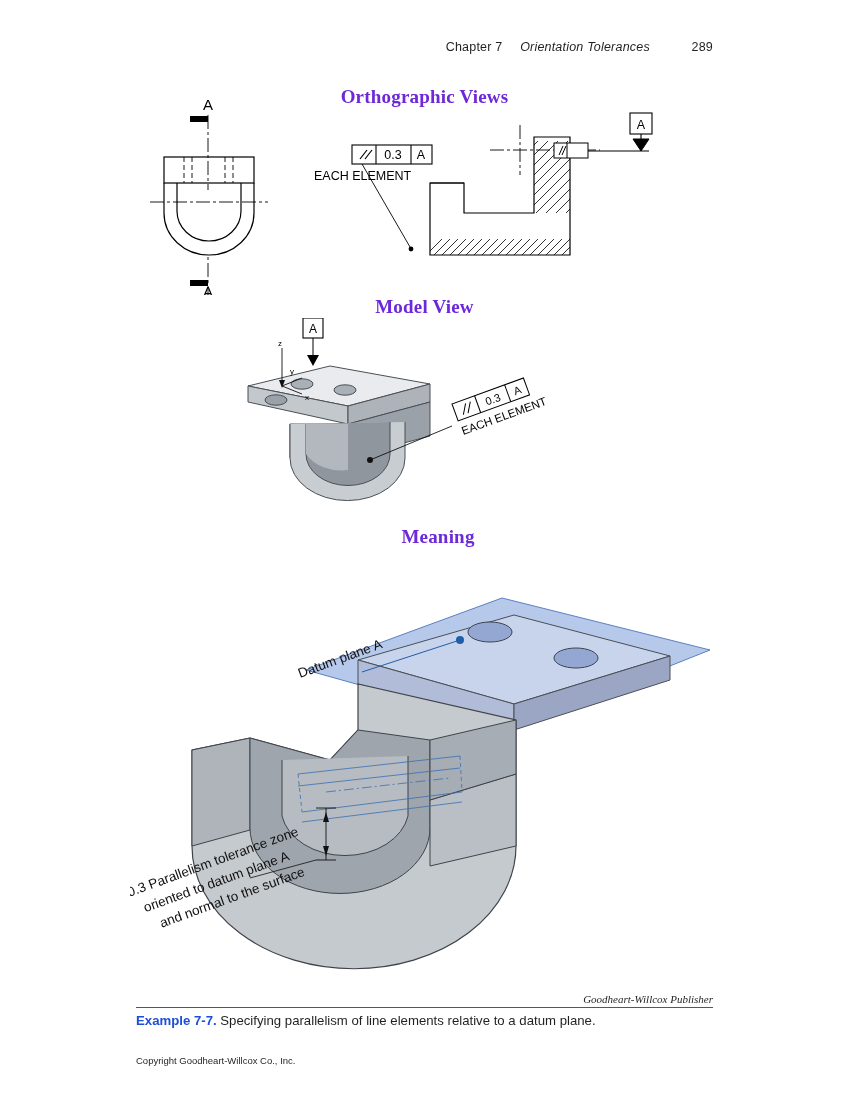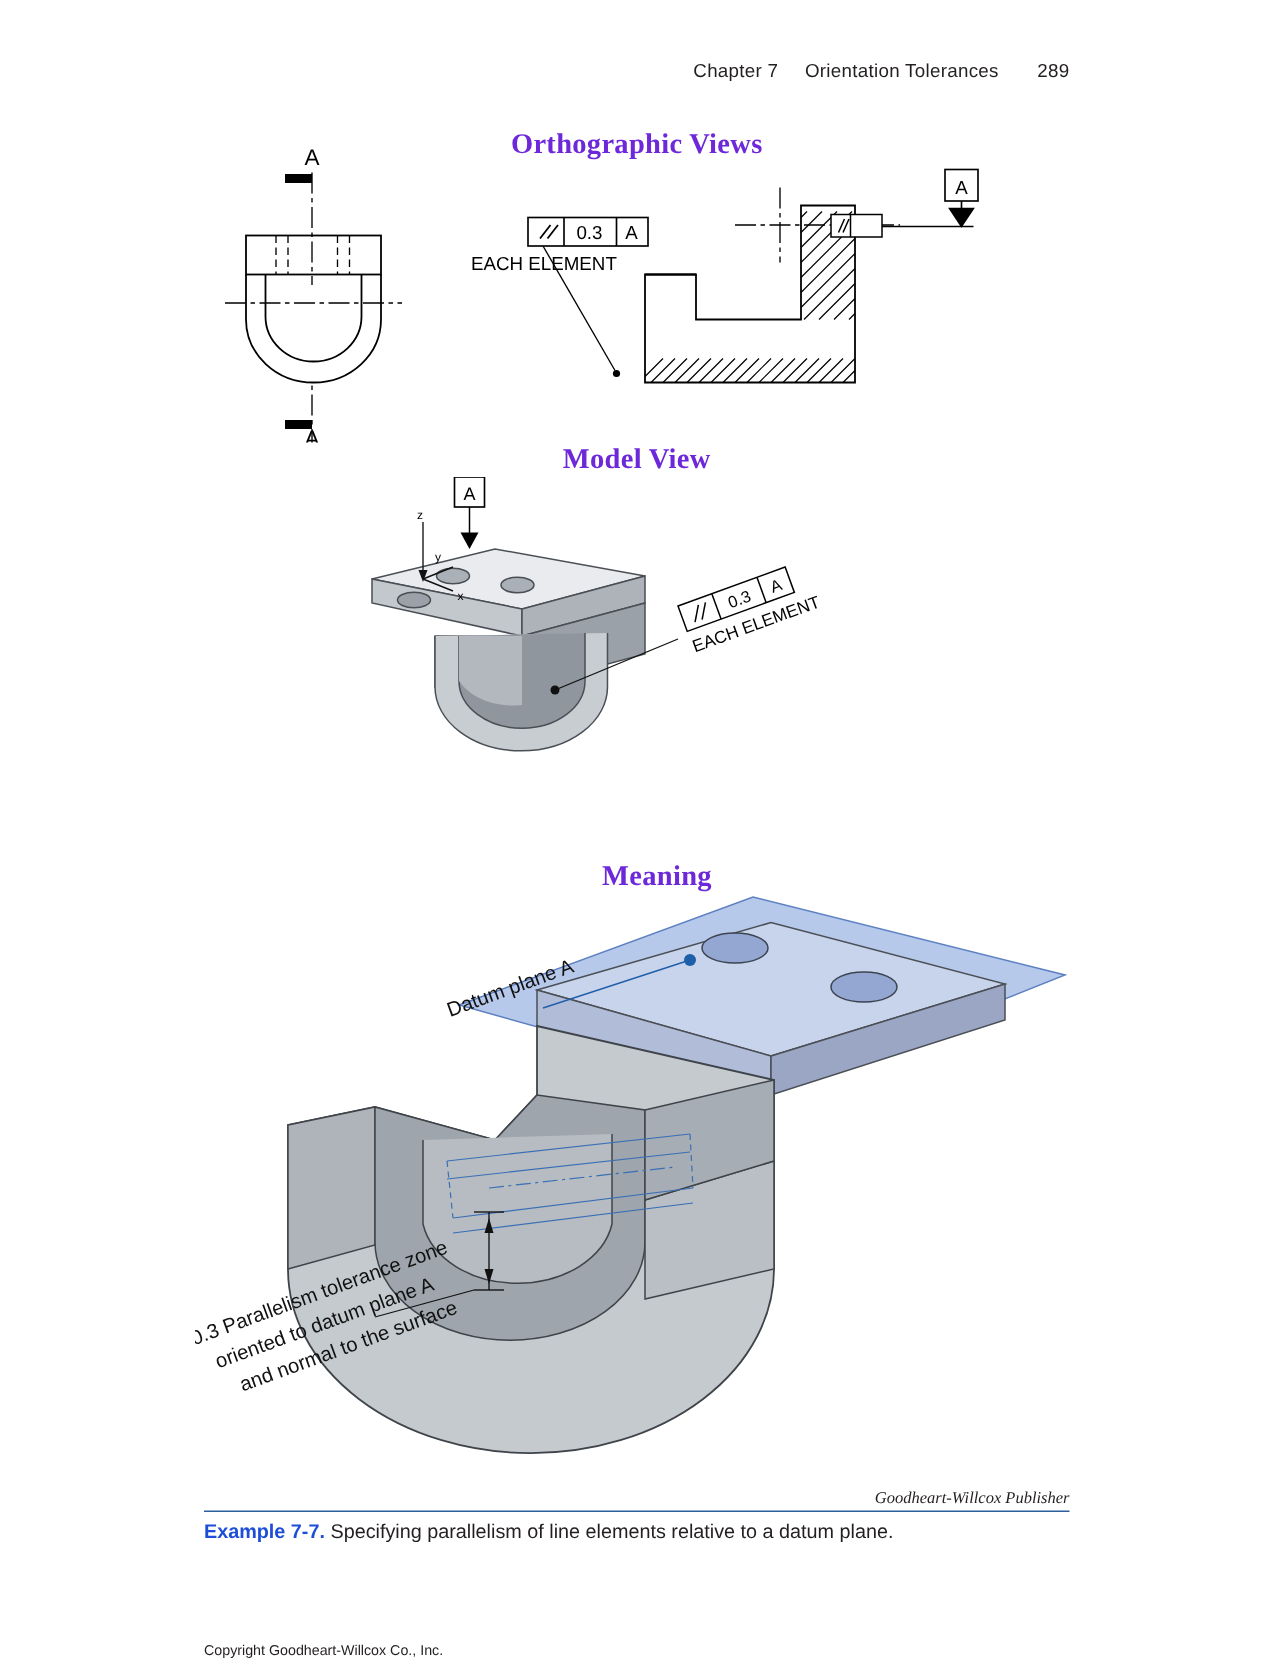--- a/index.html
+++ b/index.html
@@ -18,37 +18,37 @@
   .page-header {
     position: absolute;
     top: 40px;
     right: 136px;
     font-size: 12.5px;
     color: #231f20;
     letter-spacing: 0.2px;
     white-space: nowrap;
   }
   .page-header .chap { margin-right: 14px; }
-  .page-header .ttl { margin-right: 22px; }
+  .page-header .ttl { margin-right: 38px; font-style: italic; }
   .page-header .pno { font-weight: normal; }
 
   
   .sect-title {
     position: absolute;
     width: 100%;
     text-align: center;
     font-family: "Liberation Serif", serif;
     font-weight: bold;
     color: #6d28d9;
     font-size: 19px;
     letter-spacing: 0.2px;
   }
   #title-ortho { top: 86px; }
   #title-model { top: 296px; }
-  #title-meaning { top: 574px; padding-left: 27px; }
+  #title-meaning { top: 526px; padding-left: 27px; }
 
   
   .fig { position: absolute; }
 
   svg text { font-family: "Liberation Sans", sans-serif; }
 
   
   .credit {
     position: absolute;
     right: 136px;
@@ -72,21 +72,20 @@
     font-size: 13.2px;
     color: #231f20;
   }
   .caption .lead { color: #1d4ed8; font-weight: bold; }
   .copyright {
     position: absolute;
     left: 136px;
     top: 1055px;
     font-size: 9.5px;
     color: #231f20;
-    margin-top: 40px;
   }
 </style>
 </head>
 <body>
 
 <div class="page-header">
   <span class="chap">Chapter 7</span>
   <span class="ttl">Orientation Tolerances</span>
   <span class="pno">289</span>
 </div>

